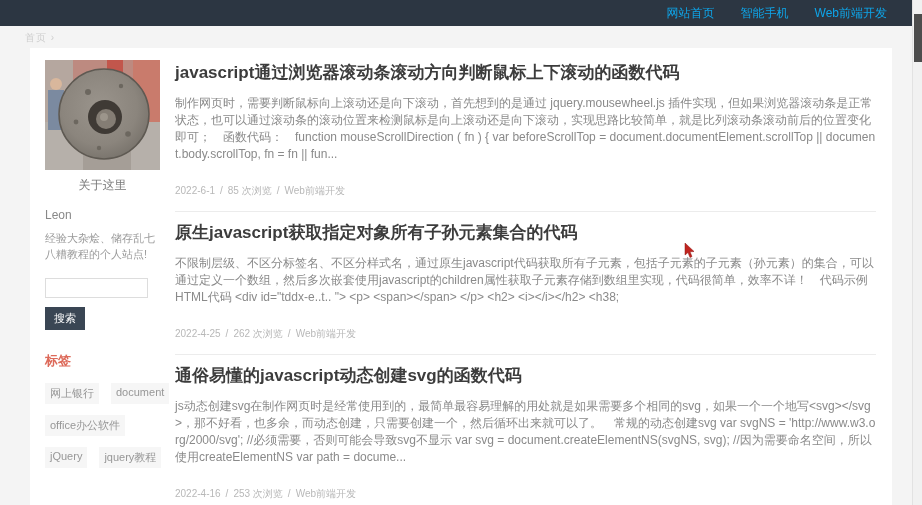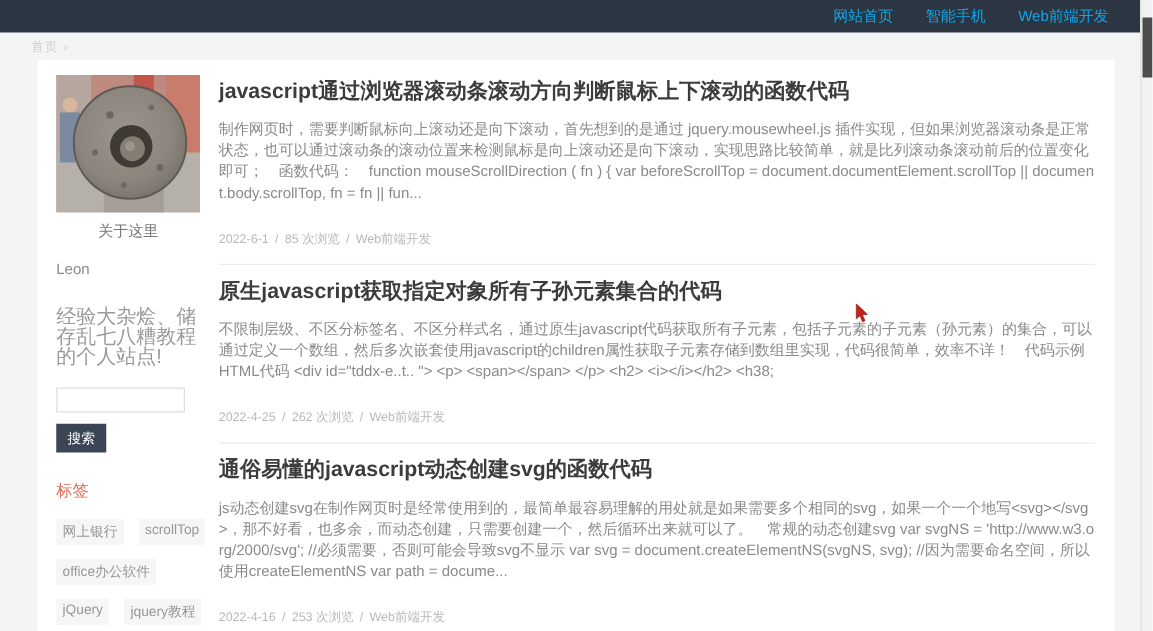--- a/index.html
+++ b/index.html
@@ -34,33 +34,33 @@
   }
   
   .sidebar { position: absolute; left: 15px; top: 12px; width: 134px; }
   .avatar { width: 115px; height: 110px; display: block; }
   .avatar svg { display: block; }
   .about-caption {
     width: 115px; text-align: center;
     font-size: 12px; color: #777; margin-top: 7px;
   }
   .author { font-size: 12px; color: #888; margin-top: 14px; }
-  .bio { font-size: 16px; color: #9a9a9a; line-height: 16px; margin-top: 24px; width: 118px; }
+  .bio { font-size: 11px; color: #9a9a9a; line-height: 16px; margin-top: 8px; width: 118px; }
   .search-input {
     width: 103px; height: 20px; margin-top: 16px;
     border: 1px solid #ddd; background: #fff; outline: none;
     font-size: 11px; padding: 0 4px; color: #555;
   }
   .search-btn {
     display: inline-block; margin-top: 9px;
     background: #3a4654; color: #fff; border: none;
     font-size: 11px; padding: 4px 9px; cursor: pointer;
     font-family: inherit;
   }
-  .tags-title { font-size: 13px; color: #dd6a5a; font-weight: normal; margin-top: 22px; }
+  .tags-title { font-size: 13px; color: #dd6a5a; font-weight: bold; margin-top: 22px; }
   .tags { margin-top: 13px; width: 134px; display: flex; flex-wrap: wrap; gap: 11px 12px; }
   .tag {
     background: #f6f6f6; color: #979797; font-size: 11px;
     padding: 3px 5px; cursor: pointer; white-space: nowrap;
   }
   
   .main { position: absolute; left: 145px; top: 4px; width: 701px; }
   .article { border-bottom: 1px solid #ececec; padding: 10px 0 13px; }
   .article:last-child { border-bottom: none; }
   .article-title {
@@ -133,21 +133,21 @@
       </svg>
     </div>
     <div class="about-caption">关于这里</div>
     <div class="author">Leon</div>
     <p class="bio">经验大杂烩、储存乱七八糟教程的个人站点!</p>
     <input class="search-input" type="text" value="" style="">
     <button class="search-btn">搜索</button>
     <h3 class="tags-title">标签</h3>
     <div class="tags">
       <span class="tag">网上银行</span>
-      <span class="tag">scrollTop</span>
+      <span class="tag">document</span>
       <span class="tag">office办公软件</span>
       <span class="tag">jQuery</span>
       <span class="tag">jquery教程</span>
 
     </div>
   </aside>
 
   <main class="main">
 
     <article class="article">

